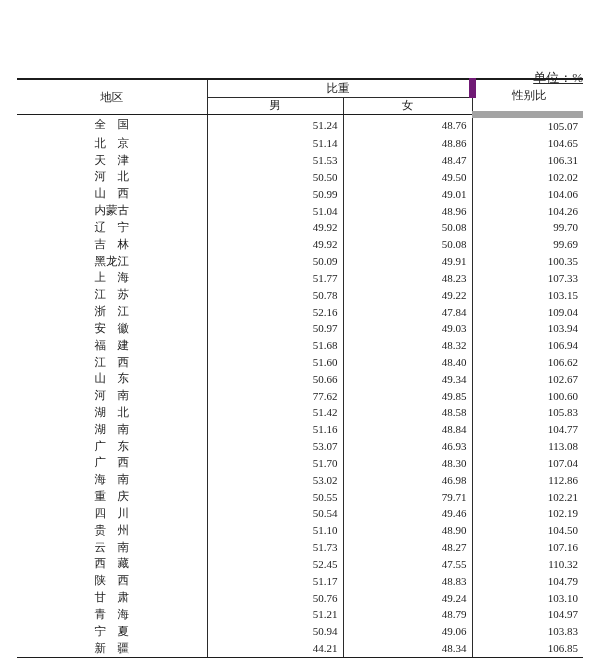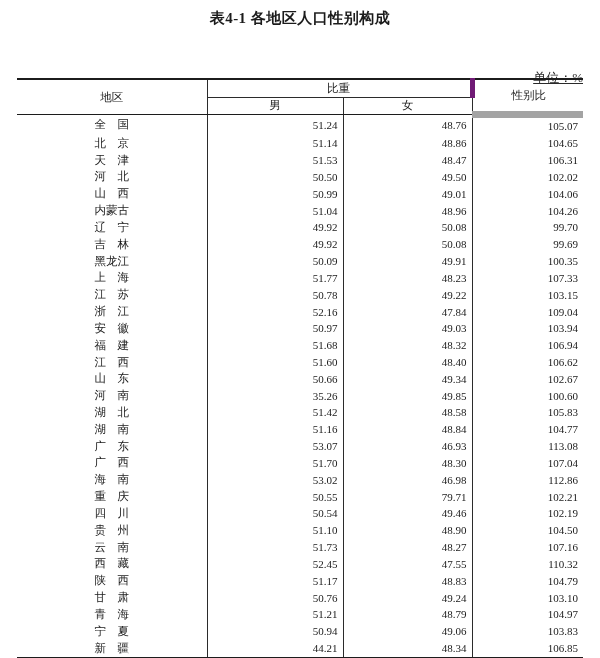--- a/index.html
+++ b/index.html
@@ -49,21 +49,21 @@
   thead th {
     font-weight: normal;
     font-size: 11.5px;
     height: 16.5px;
     padding: 0;
     vertical-align: middle;
     text-align: center;
     color: #1b1b1b;
   }
   th.region-h { border-right: 1px solid #2b2b2b; border-bottom: 1px solid #1c1c1c; }
-  th.group-h  { border-right: 5px solid #701a75; border-bottom: 1px solid #2b2b2b; margin-top: 12px; }
+  th.group-h  { border-right: 7px solid #701a75; border-bottom: 1px solid #2b2b2b; margin-top: 12px; }
   th.ratio-h  { border-bottom: 7px solid #a3a3a3; }
   th.male-h   { border-right: 1px solid #2b2b2b; border-bottom: 1px solid #1c1c1c; }
   th.female-h { border-right: 1px solid #2b2b2b; border-bottom: 1px solid #1c1c1c; }
 
   tbody td {
     height: 16.84px;
     padding: 0;
     vertical-align: middle;
     font-size: 11px;
     color: #1b1b1b;
@@ -77,21 +77,20 @@
   }
   td.num-cell { text-align: right; padding-right: 5px; }
   td.male-cell   { border-right: 1px solid #2b2b2b; margin-left: 48px; }
   td.female-cell { border-right: 1px solid #2b2b2b; }
   tr.bold td { font-weight: normal; }
 </style>
 </head>
 <body>
 
 <div class="page">
-  <div class="title">表4-1 各地区人口性别构成</div>
   <div class="unit-note">单位：%</div>
 
   <table class="stat-table">
     <colgroup>
       <col class="c-region">
       <col class="c-male">
       <col class="c-female">
       <col class="c-ratio">
     </colgroup>
     <thead>
@@ -197,21 +196,21 @@
           <td class="num-cell ratio-cell">106.62</td>
         </tr>
         <tr>
           <td class="region-cell">山　东</td>
           <td class="num-cell male-cell">50.66</td>
           <td class="num-cell female-cell">49.34</td>
           <td class="num-cell ratio-cell">102.67</td>
         </tr>
         <tr>
           <td class="region-cell">河　南</td>
-          <td class="num-cell male-cell">35.26</td>
+          <td class="num-cell male-cell">77.62</td>
           <td class="num-cell female-cell">49.85</td>
           <td class="num-cell ratio-cell">100.60</td>
         </tr>
         <tr>
           <td class="region-cell">湖　北</td>
           <td class="num-cell male-cell">51.42</td>
           <td class="num-cell female-cell">48.58</td>
           <td class="num-cell ratio-cell">105.83</td>
         </tr>
         <tr>

